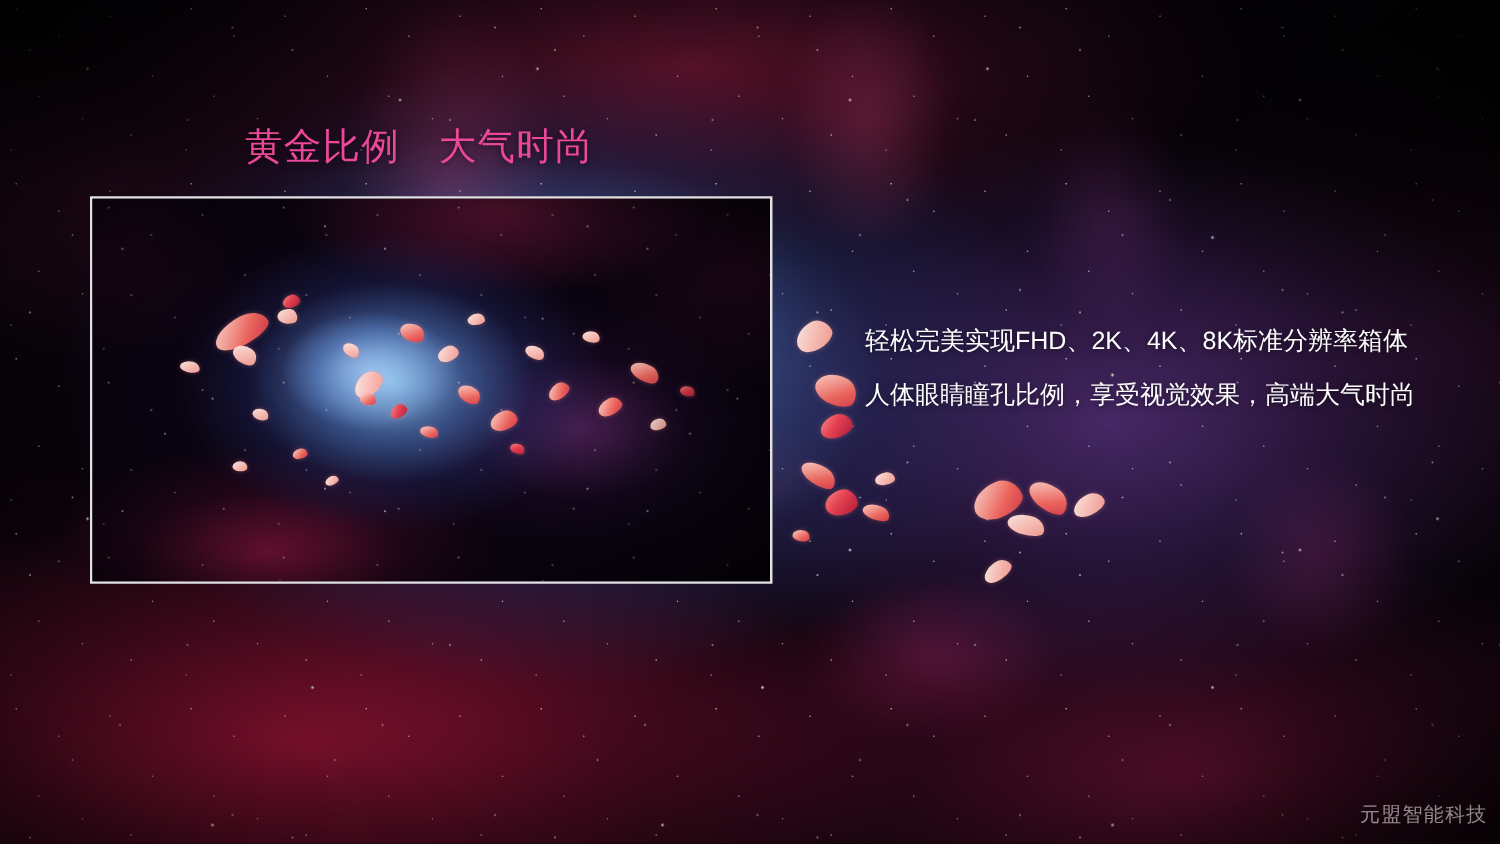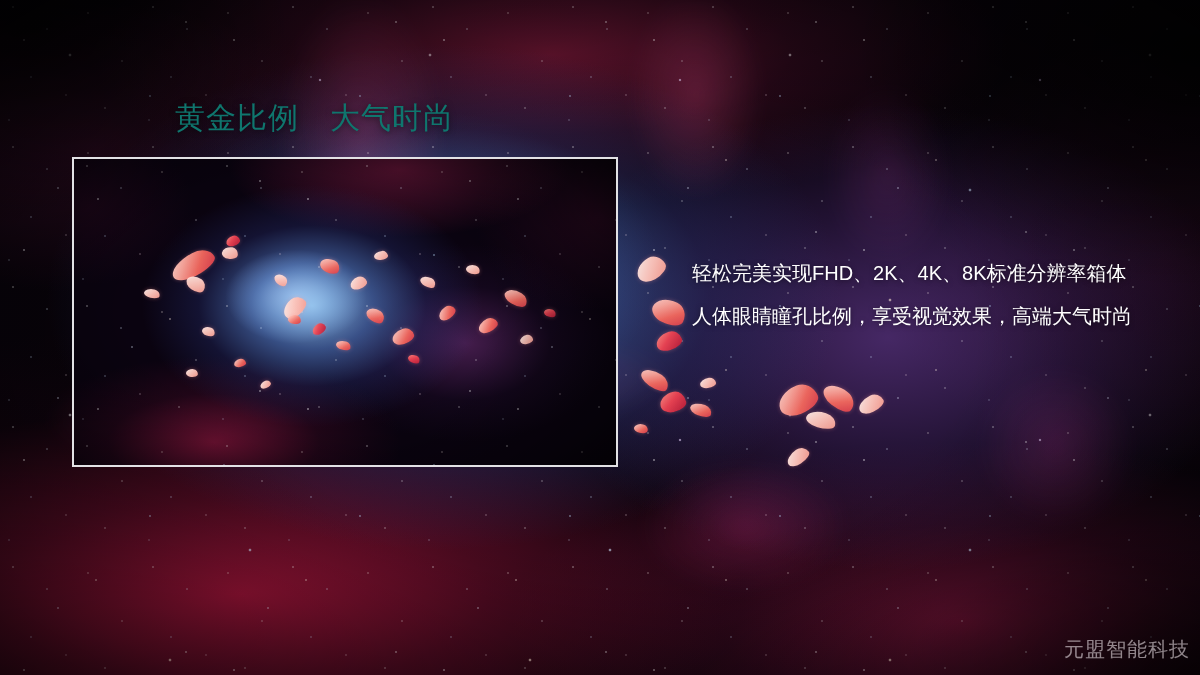--- a/index.html
+++ b/index.html
@@ -87,25 +87,25 @@
       radial-gradient(2.4px 2.4px at 250px 190px, rgba(205,230,255,1), rgba(255,255,255,0) 75%),
       radial-gradient(2.4px 2.4px at 170px 300px, rgba(255,235,215,1), rgba(255,255,255,0) 75%),
       radial-gradient(2.2px 2.2px at 320px 80px, rgba(235,215,255,1), rgba(255,255,255,0) 75%);
     background-size: 360px 360px;
     opacity: 0.95;
   }
 
   
   .title {
     position: absolute;
-    left: 175px;
+    left: 196px;
     top: 100px;
     font-size: 30px;
     line-height: 36px;
-    color: #0f766e;
+    color: #ec4899;
     letter-spacing: 1px;
     white-space: pre;
     text-shadow: 0 1px 6px rgba(0,0,0,0.55);
   }
 
   
   .frame {
     position: absolute;
     left: 72px;
     top: 157px;
@@ -168,21 +168,21 @@
     color: #ffffff;
     white-space: nowrap;
     text-shadow: 0 1px 5px rgba(0,0,0,0.5);
   }
 
   
   .watermark {
     position: absolute;
     right: 10px;
     bottom: 12px;
-    font-size: 20px;
+    font-size: 16px;
     color: rgba(225,215,220,0.62);
     letter-spacing: 1px;
   }
 </style>
 </head>
 <body>
 
 <div id="slide">
 
   <div class="bg-layer nebula-base"></div>

